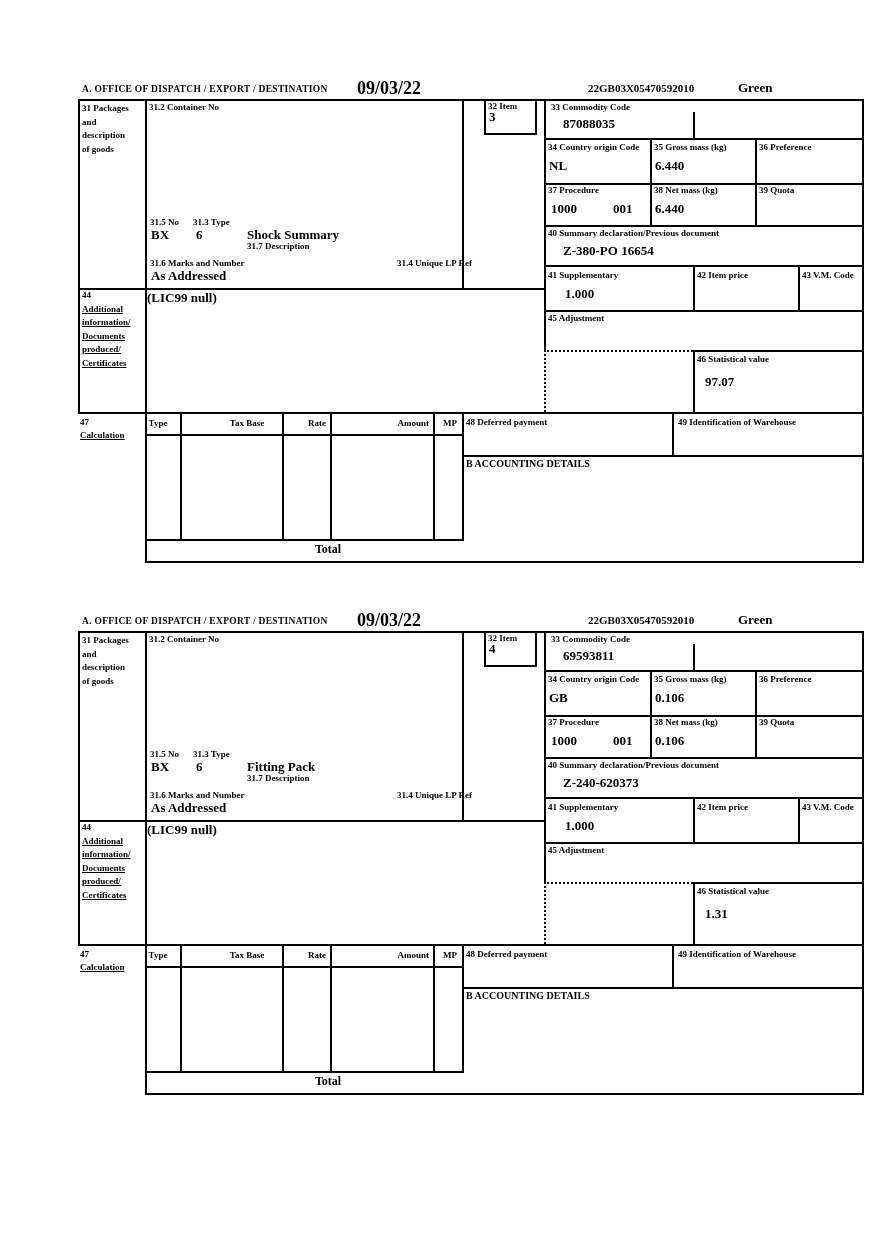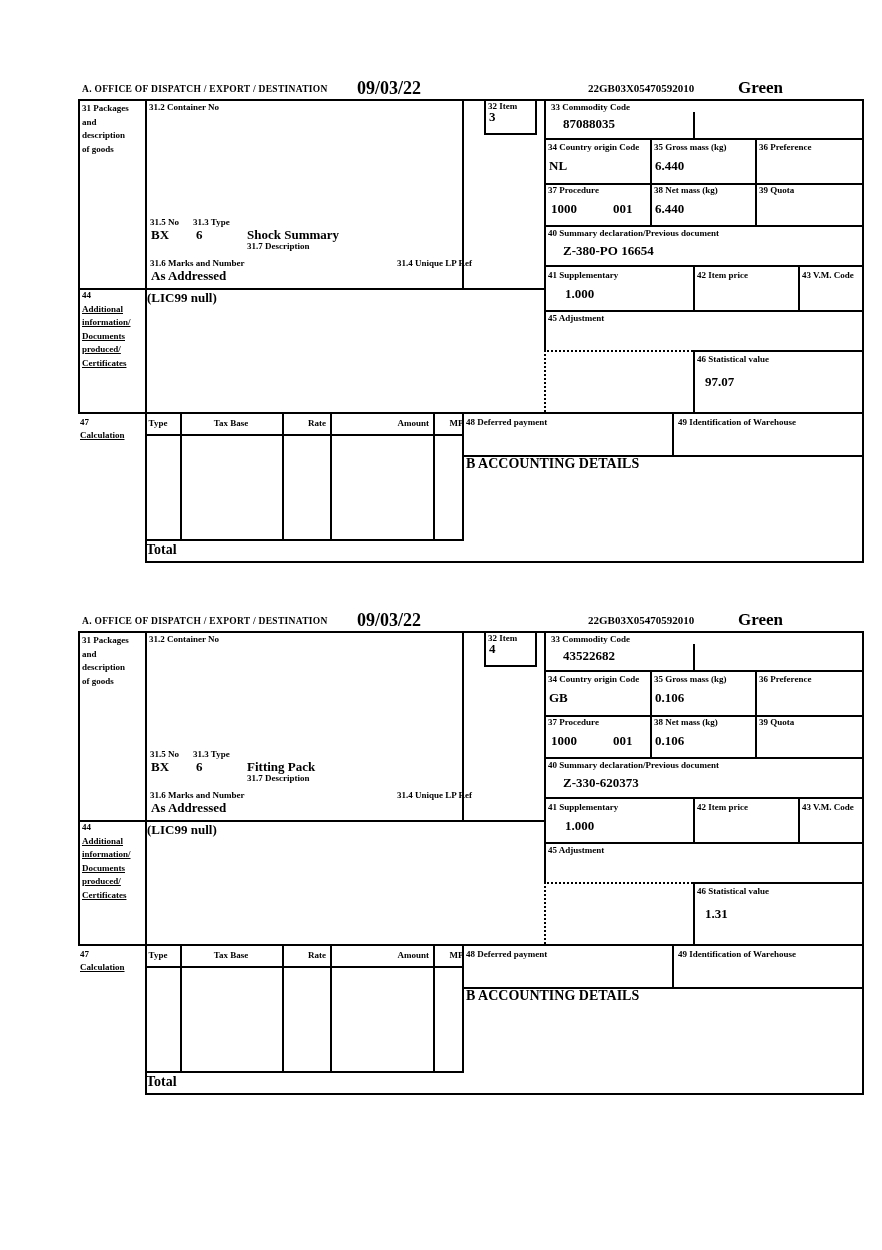--- a/index.html
+++ b/index.html
@@ -50,21 +50,21 @@
   .ln-bottom{ left:67px;  top:480px; width:719px; height:2px; }
 
   
   .lbl { position:absolute; font-size:9px; font-weight:bold; white-space:nowrap; line-height:11px; }
   .val { position:absolute; font-size:13px; font-weight:bold; white-space:nowrap; line-height:14px; }
   .ul  { text-decoration:underline; }
 
   .t-office  { left:4px;  top:3px; font-size:9.5px; letter-spacing:0.3px; }
   .t-date    { left:279px; top:0;  font-size:18px; }
   .t-ref     { left:510px; top:0;  font-size:11px; }
-  .t-routing { left:660px; top:0;  font-size:17px; }
+  .t-routing { left:660px; top:0;  font-size:13px; }
 
   .t-b31  { left:4px;  top:21px; line-height:13.5px; }
   .t-b312 { left:71px; top:21px; }
   .t-b32  { left:410px; top:20px; }
   .t-item { left:411px; top:29px; }
   .t-b33  { left:473px; top:21px; }
   .t-commodity { left:485px; top:36px; }
   .t-b34 { left:470px; top:61px; } .t-b35 { left:576px; top:61px; } .t-b36 { left:681px; top:61px; }
   .t-origin { left:471px; top:78px; } .t-gross { left:577px; top:78px; }
   .t-b37 { left:470px; top:104px; } .t-b38 { left:576px; top:104px; } .t-b39 { left:681px; top:104px; }
@@ -77,27 +77,27 @@
   .t-b46 { left:619px; top:273px; }
   .t-stat { left:627px; top:294px; }
   .t-b315 { left:72px; top:136px; } .t-b313 { left:115px; top:136px; } .t-b317 { left:169px; top:136px;margin-top:24px; }
   .t-pkgno { left:73px; top:147px; } .t-pkgtype { left:118px; top:147px; } .t-desc { left:169px; top:147px; }
   .t-b316 { left:72px; top:177px; } .t-b314 { left:319px; top:177px; }
   .t-marks { left:73px; top:188px; }
   .t-b44 { left:4px; top:208px; line-height:13.5px; }
   .t-addinfo { left:69px; top:210px; }
   .t-b47 { left:2px; top:335px; line-height:12.5px; }
   .t-coltype { left:68px;  top:337px; width:24px;  text-align:center; }
-  .t-coltax  { left:102px; top:337px; width:102px; text-align:center; }
+  .t-coltax  { left:118px; top:337px; width:102px; text-align:center; }
   .t-colrate { left:204px; top:337px; width:44px;  text-align:right; }
   .t-colamt  { left:252px; top:337px; width:99px;  text-align:right; }
-  .t-colmp   { left:355px; top:337px; width:47px;  text-align:center; }
+  .t-colmp   { left:365px; top:337px; width:47px;  text-align:left; }
   .t-b48 { left:388px; top:336px; } .t-b49 { left:600px; top:336px; }
-  .t-acct  { left:388px; top:377px; font-size:14px; }
-  .t-total { left:68px; top:463px; width:364px; text-align:left; font-size:14px; }
+  .t-acct  { left:388px; top:377px; font-size:10px; }
+  .t-total { left:68px; top:463px; width:364px; text-align:center; font-size:12px; }
 </style>
 </head>
 <body>
 
 <div id="page">
 
   <div class="form" style="top:81px">
     <span class="lbl t-office">A. OFFICE OF DISPATCH / EXPORT / DESTINATION</span>
     <span class="val t-date">09/03/22</span>
     <span class="val t-ref">22GB03X05470592010</span>
@@ -244,34 +244,34 @@
     <div class="lbl t-b31">
       <div>31 Packages</div>
       <div>and</div>
       <div>description</div>
       <div>of goods</div>
     </div>
     <span class="lbl t-b312">31.2 Container No</span>
     <span class="lbl t-b32">32 Item</span>
     <span class="val t-item">4</span>
     <span class="lbl t-b33">33 Commodity Code</span>
-    <span class="val t-commodity">43522682</span>
+    <span class="val t-commodity">69593811</span>
     <span class="lbl t-b34">34 Country origin Code</span>
     <span class="lbl t-b35">35 Gross mass (kg)</span>
     <span class="lbl t-b36">36 Preference</span>
     <span class="val t-origin">GB</span>
     <span class="val t-gross">0.106</span>
     <span class="lbl t-b37">37 Procedure</span>
     <span class="lbl t-b38">38 Net mass (kg)</span>
     <span class="lbl t-b39">39 Quota</span>
     <span class="val t-proc">1000</span>
     <span class="val t-proc2">001</span>
     <span class="val t-net">0.106</span>
     <span class="lbl t-b40">40 Summary declaration/Previous document</span>
-    <span class="val t-prevdoc">Z-330-620373</span>
+    <span class="val t-prevdoc">Z-240-620373</span>
     <span class="lbl t-b41">41 Supplementary</span>
     <span class="lbl t-b42">42 Item price</span>
     <span class="lbl t-b43">43 V.M. Code</span>
     <span class="val t-supp">1.000</span>
     <span class="lbl t-b45">45 Adjustment</span>
     <span class="lbl t-b46">46 Statistical value</span>
     <span class="val t-stat">1.31</span>
     <span class="lbl t-b315">31.5 No</span>
     <span class="lbl t-b313">31.3 Type</span>
     <span class="lbl t-b317">31.7 Description</span>

